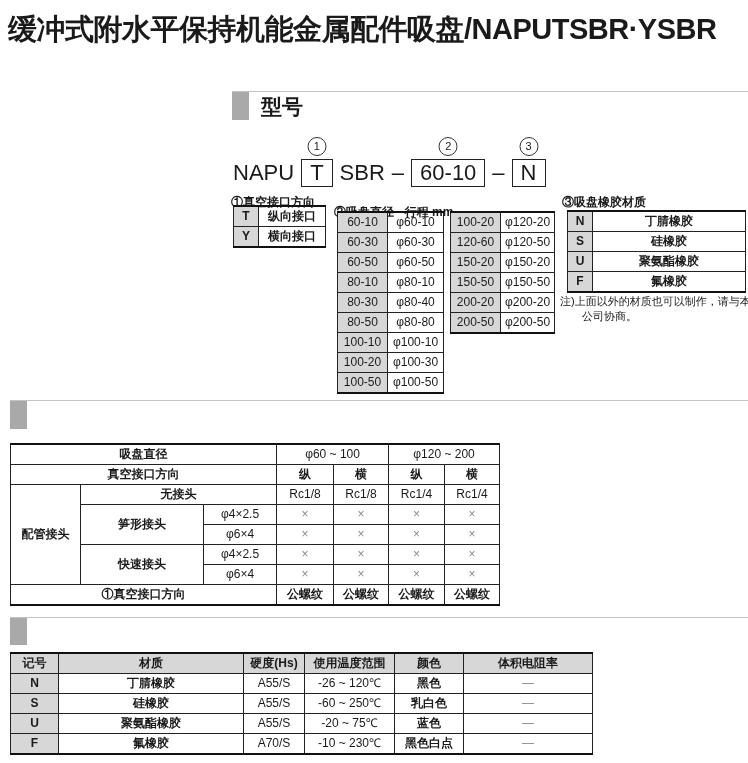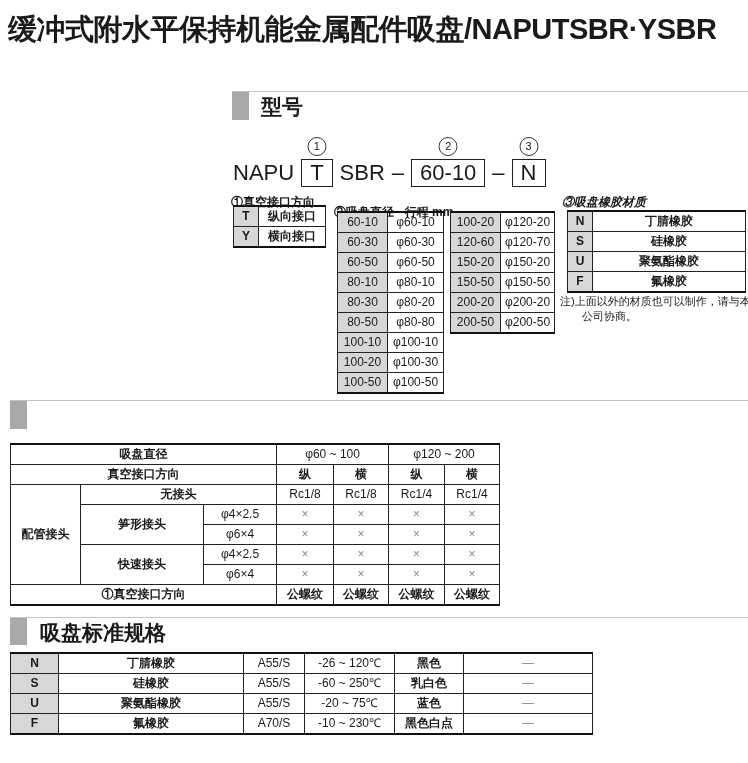--- a/index.html
+++ b/index.html
@@ -102,21 +102,21 @@
     <tr>
           <td class="g">60-50</td>
           <td>φ60-50</td>
         </tr>
     <tr>
           <td class="g">80-10</td>
           <td>φ80-10</td>
         </tr>
     <tr>
           <td class="g">80-30</td>
-          <td>φ80-20</td>
+          <td>φ80-40</td>
         </tr>
     <tr>
           <td class="g">80-50</td>
           <td>φ80-80</td>
         </tr>
     <tr>
           <td class="g">100-10</td>
           <td>φ100-10</td>
         </tr>
     <tr>
@@ -134,42 +134,42 @@
         <col style="width:50px;">
         <col style="width:54px;">
       </colgroup>
     <tbody>
         <tr>
           <td class="g">100-20</td>
           <td>φ120-20</td>
         </tr>
     <tr>
           <td class="g">120-60</td>
-          <td>φ120-70</td>
+          <td>φ120-50</td>
         </tr>
     <tr>
           <td class="g">150-20</td>
           <td>φ150-20</td>
         </tr>
     <tr>
           <td class="g">150-50</td>
           <td>φ150-50</td>
         </tr>
     <tr>
           <td class="g">200-20</td>
           <td>φ200-20</td>
         </tr>
     <tr>
           <td class="g">200-50</td>
           <td>φ200-50</td>
         </tr>
   </tbody>
     </table>
 
-  <div class="tlabel" style="left:562px;top:194px;font-style:italic;">③吸盘橡胶材质</div>
+  <div class="tlabel" style="left:562px;top:194px;">③吸盘橡胶材质</div>
   <table class="ct" style="left:567px;top:210px;width:178px;">
     <colgroup>
         <col style="width:25px;">
         <col style="width:153px;">
       </colgroup>
     <tbody>
         <tr>
           <td class="g bold">N</td>
           <td class="bold">丁腈橡胶</td>
         </tr>
@@ -258,32 +258,39 @@
       <td class="bold">公螺纹</td>
       <td class="bold">公螺纹</td>
       <td class="bold">公螺纹</td>
       <td class="bold">公螺纹</td>
     </tr>
   </tbody>
     </table>
 
   <div class="rule" style="left:10px;top:617px;width:738px;"></div>
   <div class="sq" style="left:10px;top:618px;height:27px;"></div>
-  <div class="h2" style="left:40px;top:619px;">吸盘标准规格</div>
 
   <table class="ct pt" style="left:10px;top:652px;width:582px;">
     <colgroup>
       <col style="width:48px;">
         <col style="width:185px;">
         <col style="width:61px;">
       <col style="width:90px;">
         <col style="width:69px;">
         <col style="width:129px;">
     </colgroup>
     <tbody>
+        <tr>
+      <td class="g bold">记号</td>
+      <td class="g bold">材质</td>
+      <td class="g bold">硬度(Hs)</td>
+      <td class="g bold">使用温度范围</td>
+      <td class="g bold">颜色</td>
+      <td class="g bold">体积电阻率</td>
+    </tr>
     <tr>
       <td class="g bold">N</td>
       <td class="bold left">丁腈橡胶</td>
       <td>A55/S</td>
       <td>-26 ~ 120℃</td>
       <td class="bold">黑色</td>
       <td class="muted">—</td>
     </tr>
     <tr>
       <td class="g bold">S</td>

